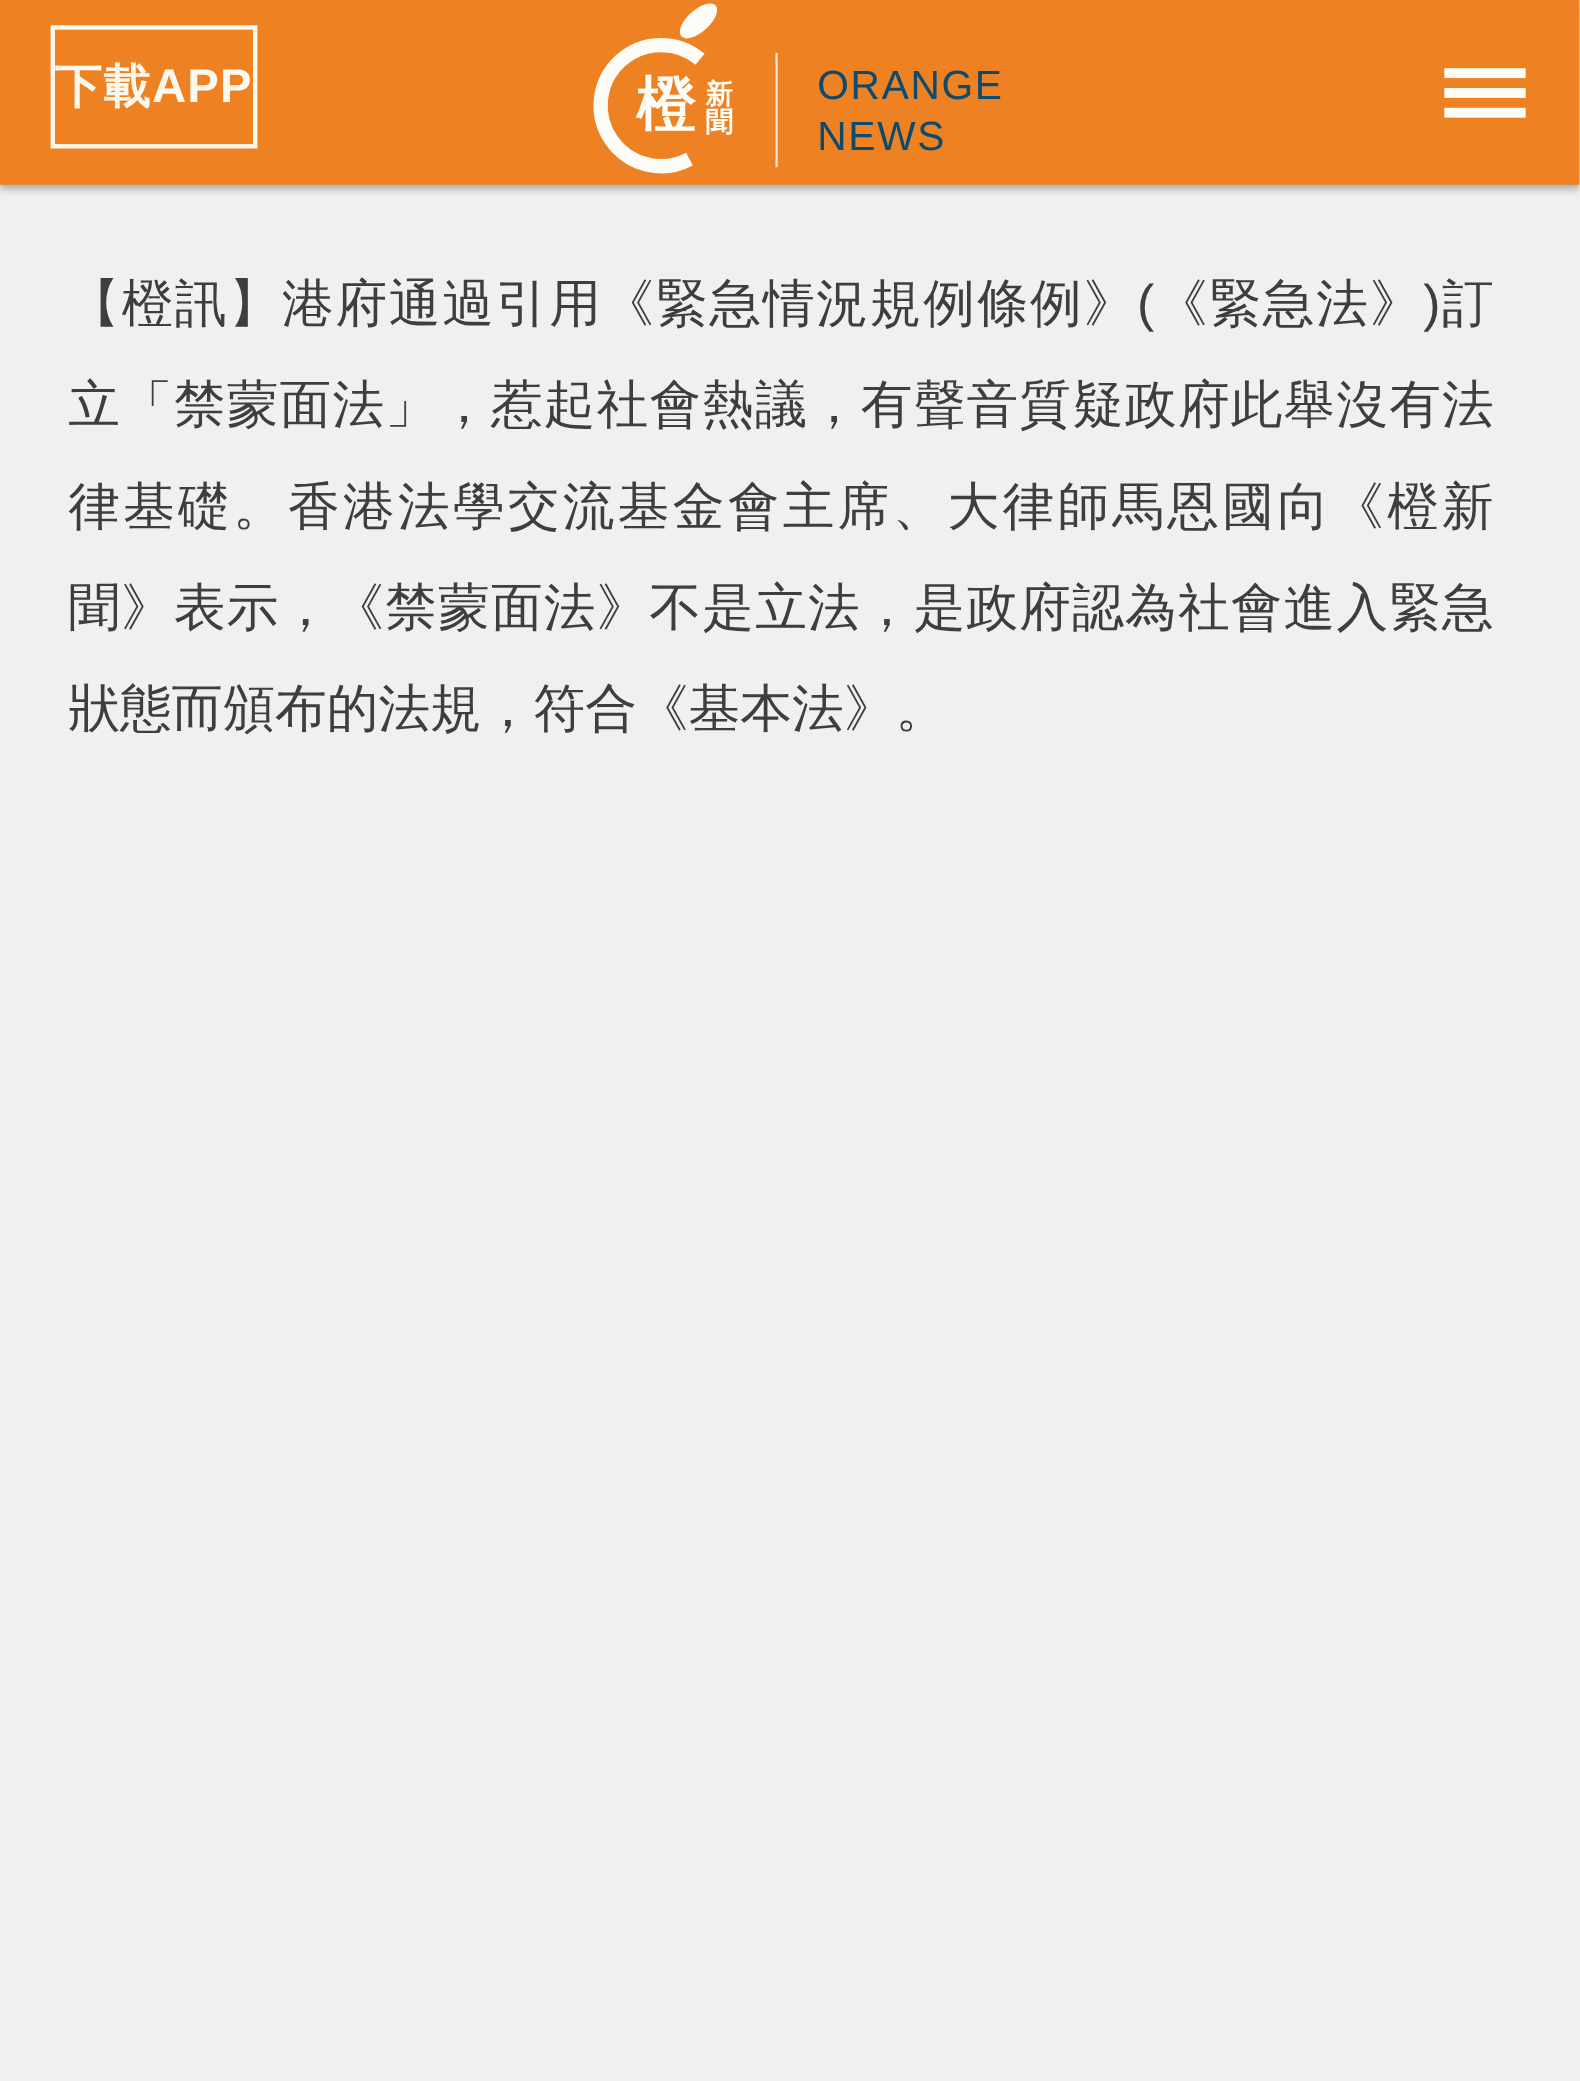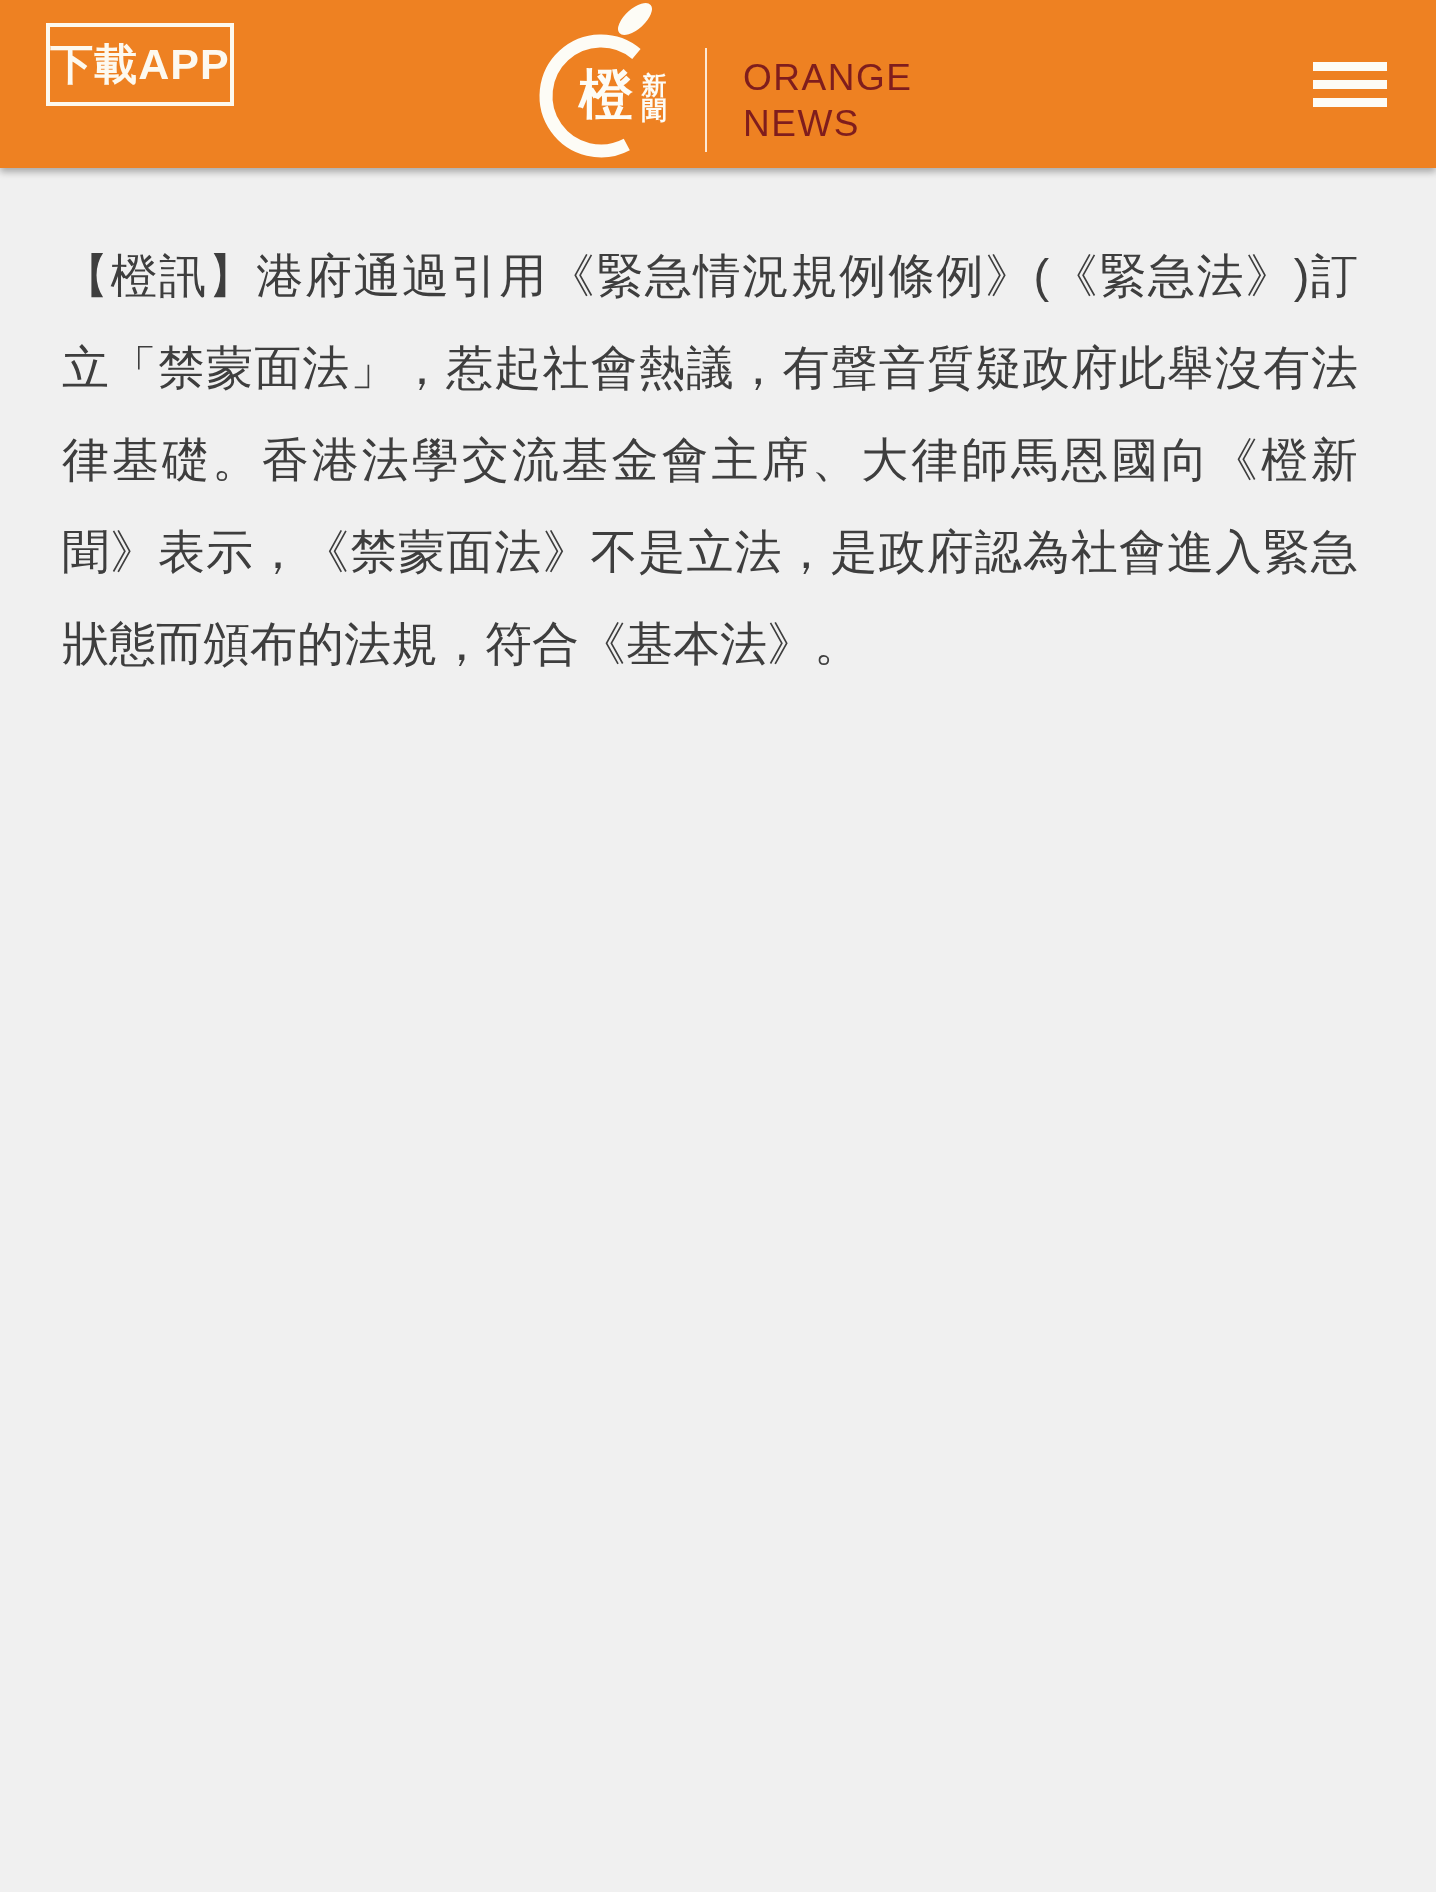--- a/index.html
+++ b/index.html
@@ -18,21 +18,21 @@
     height: 168px;
     background: #ee8122;
     box-shadow: 0 4px 7px rgba(0,0,0,0.30);
   }
 
   .download-btn {
     position: absolute;
     left: 46px;
     top: 23px;
     width: 188px;
-    height: 83px;
+    height: 112px;
     background: transparent;
     border: 4px solid #fdf9ef;
     color: #fdf9ef;
     font-family: "Liberation Sans", "DejaVu Sans", sans-serif;
     font-size: 43px;
     font-weight: 700;
     letter-spacing: 1px;
     cursor: pointer;
     padding: 0;
     border-radius: 0;
@@ -72,21 +72,21 @@
     top: 48px;
     width: 2px;
     height: 104px;
     background: rgba(255,252,244,0.85);
   }
 
   .wordmark {
     position: absolute;
     left: 743px;
     top: 55px;
-    color: #7f1d1d;
+    color: #0c4a6e;
     font-size: 37px;
     line-height: 46px;
     font-weight: 400;
     letter-spacing: 1.5px;
   }
 
   .menu-btn {
     position: absolute;
     left: 1313px;
     top: 58px;

